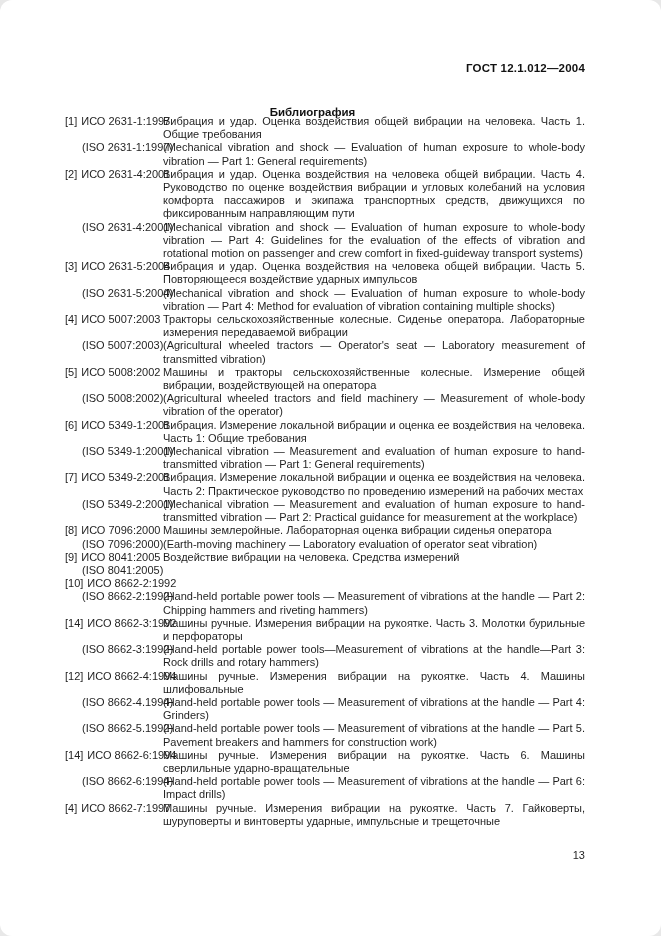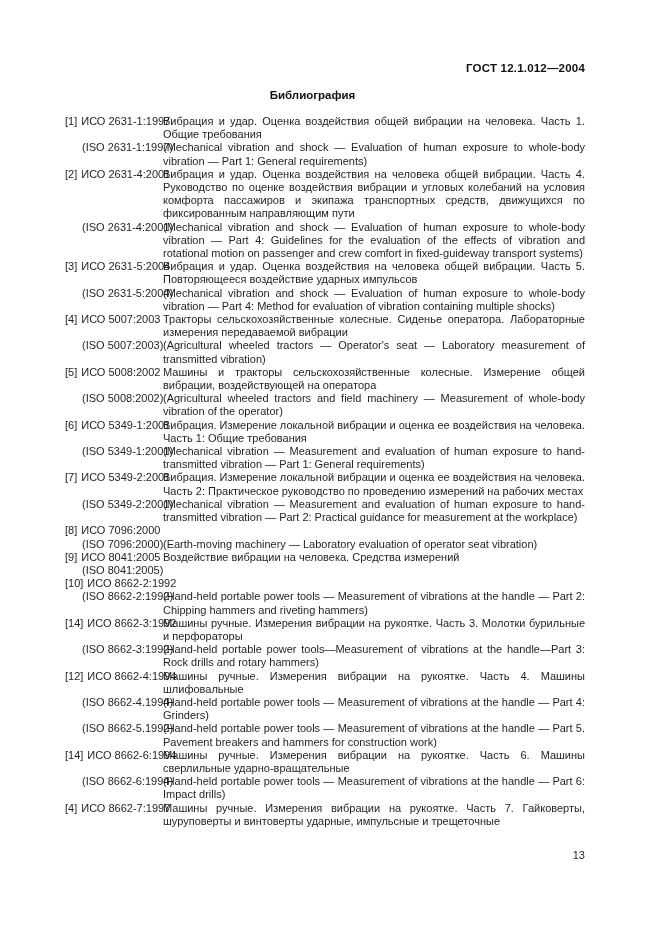--- a/index.html
+++ b/index.html
@@ -5,35 +5,36 @@
   html, body { margin: 0; padding: 0; background: #e8e8e8; }
   .page {
     position: relative;
     width: 661px;
     height: 936px;
     margin: 0 auto;
     background: #ffffff;
     font-family: "Liberation Sans", sans-serif;
     color: #1f1f1f;
     overflow: hidden;
+    border-radius: 12px;
   }
   .doc-header {
     position: absolute;
     top: 62px;
     left: 40px;
     width: 545px;
     text-align: right;
     font-size: 11.5px;
     font-weight: bold;
     letter-spacing: 0.2px;
     color: #111;
   }
   .section-title {
     position: absolute;
-    top: 89px;
+    top: 106px;
     left: 40px;
     width: 545px;
     margin: 0;
     text-align: center;
     font-size: 11.5px;
     font-weight: bold;
     color: #111;
   }
   .refs {
     position: absolute;
@@ -143,20 +144,21 @@
           <div class="ref-text">Вибрация. Измерение локальной вибрации и оценка ее воздействия на человека. Часть 2:  Практическое руководство по проведению измерений на рабочих местах</div>
         </div>
         <div class="ref-row">
           <div class="ref-label en">(ISO 5349-2:2001)</div>
           <div class="ref-text">(Mechanical vibration — Measurement and evaluation of human exposure to hand-transmitted vibration — Part 2:  Practical guidance for measurement at the workplace)</div>
         </div>
       </div>
       <div class="ref-entry">
         <div class="ref-row">
           <div class="ref-label"><span class="num">[8]</span><span class="code">ИСО 7096:2000</span></div>
+          <div class="ref-text">Машины землеройные. Лабораторная оценка вибрации сиденья оператора</div>
         </div>
         <div class="ref-row">
           <div class="ref-label en">(ISO 7096:2000)</div>
           <div class="ref-text">(Earth-moving machinery — Laboratory evaluation of operator seat vibration)</div>
         </div>
       </div>
       <div class="ref-entry">
         <div class="ref-row">
           <div class="ref-label"><span class="num">[9]</span><span class="code">ИСО 8041:2005</span></div>
           <div class="ref-text">Воздействие вибрации на человека. Средства измерений</div>

